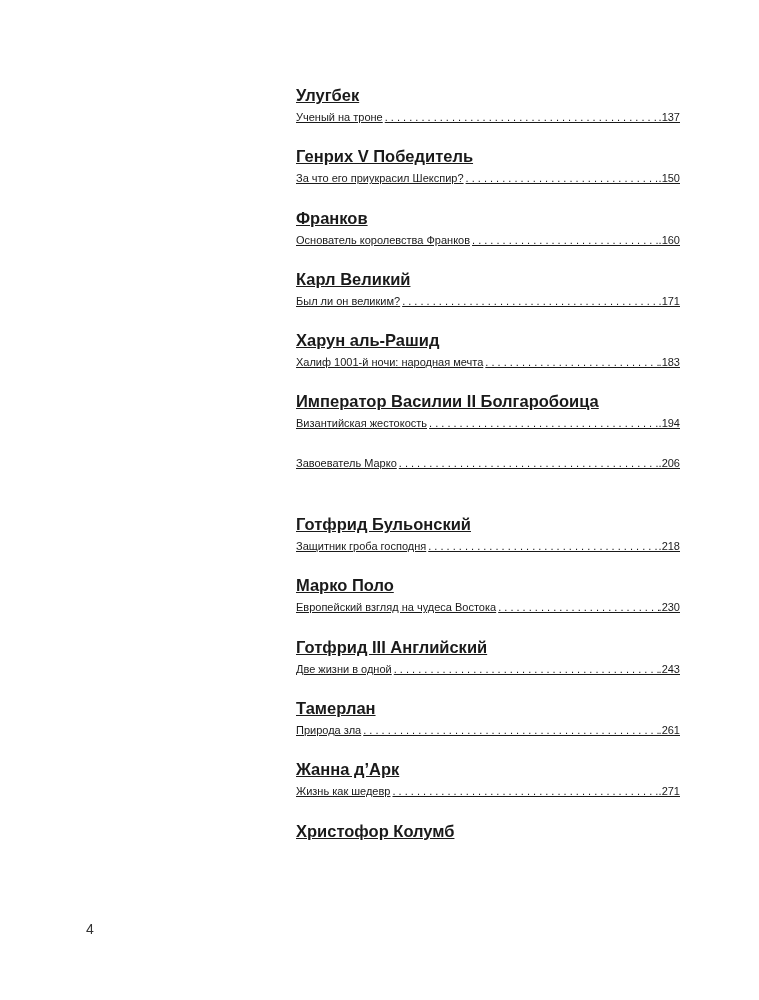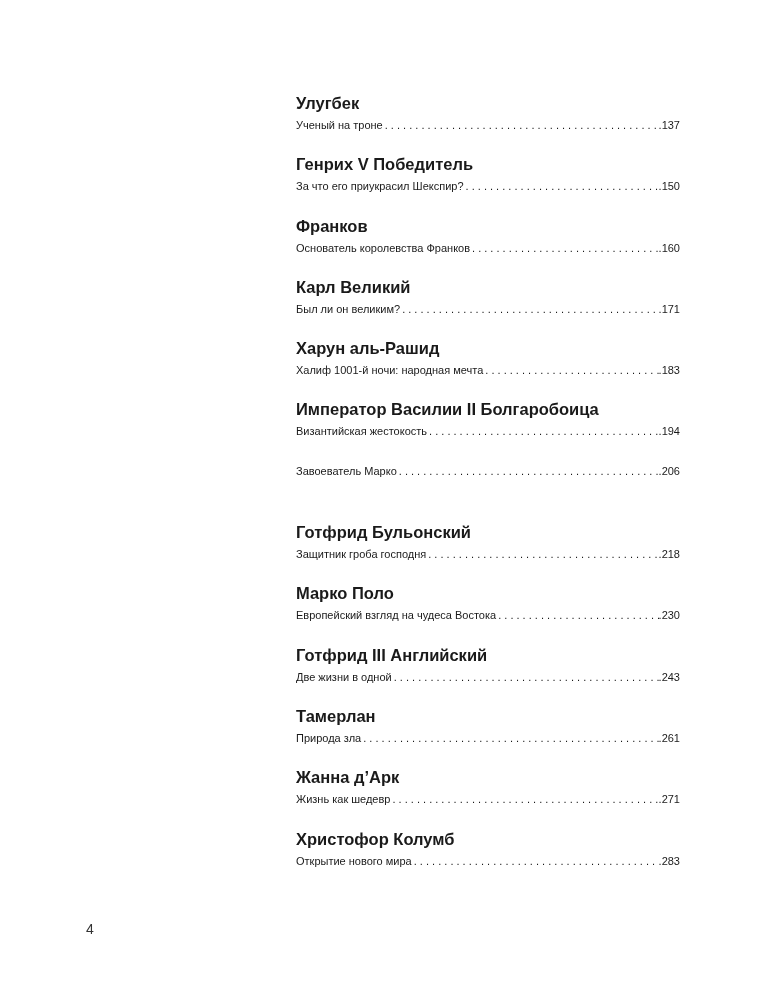--- a/index.html
+++ b/index.html
@@ -11,22 +11,23 @@
       width: 759px;
       height: 1000px;
       position: relative;
       overflow: hidden;
       font-family: "Liberation Sans", sans-serif;
       color: #1a1a1a;
     }
     .toc {
       position: absolute;
       left: 296px;
-      top: 92px;
+      top: 84px;
       width: 384px;
+      text-decoration: underline;
     }
     .entry {
       height: 61.3px;
     }
     .entry-title {
       font-weight: bold;
       font-size: 16.5px;
       line-height: 22px;
       height: 22px;
       white-space: nowrap;
@@ -159,21 +160,16 @@
   <div class="entry">
     <div class="entry-title">Жанна д’Арк</div>
     <div class="entry-line">
       <span class="entry-subtitle">Жизнь как шедевр </span>
       <span class="entry-dots"></span>
       <span class="entry-page">.271</span>
     </div>
   </div>
   <div class="entry">
     <div class="entry-title">Христофор Колумб</div>
-    <div class="entry-line">
-      <span class="entry-subtitle">Открытие нового мира</span>
-      <span class="entry-dots"></span>
-      <span class="entry-page">.283</span>
-    </div>
   </div>
 </div>
 
 <div class="page-number">4</div>
 
 </body></html>

